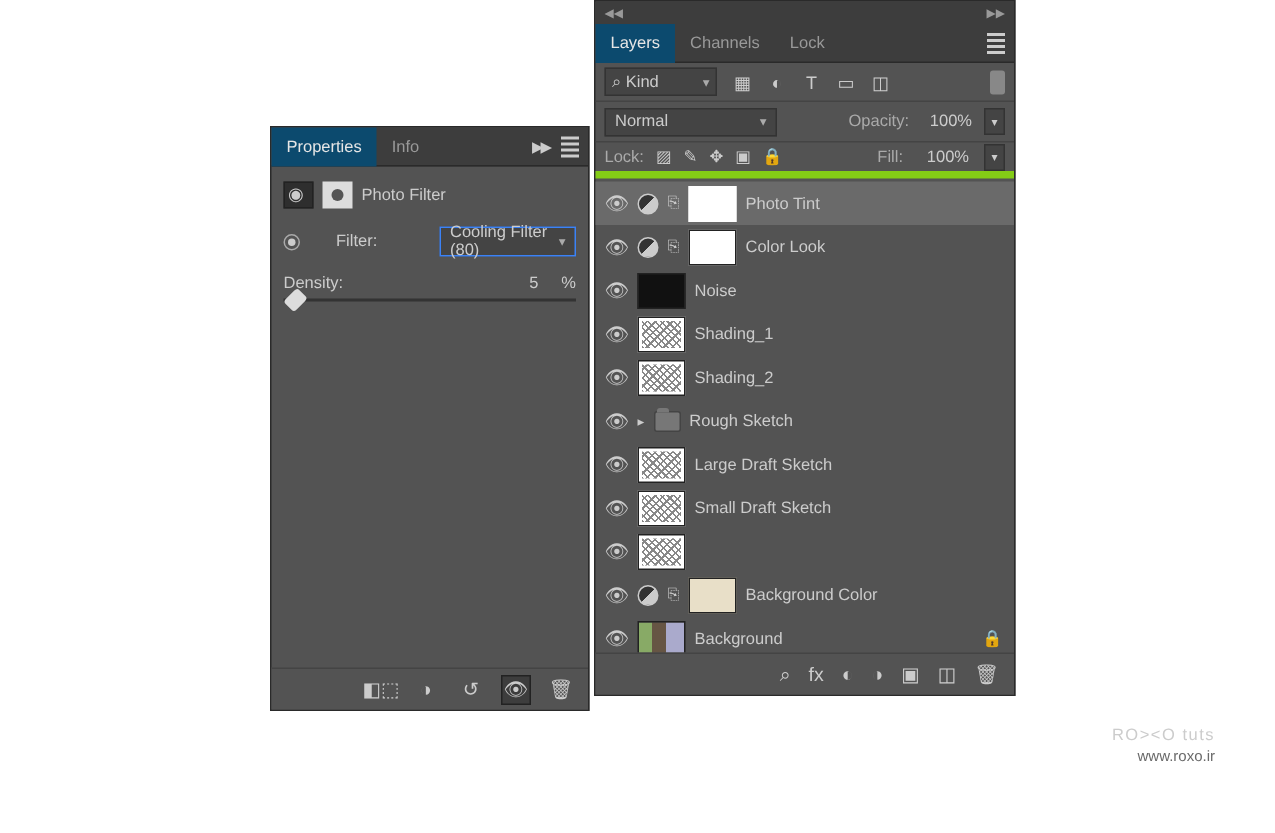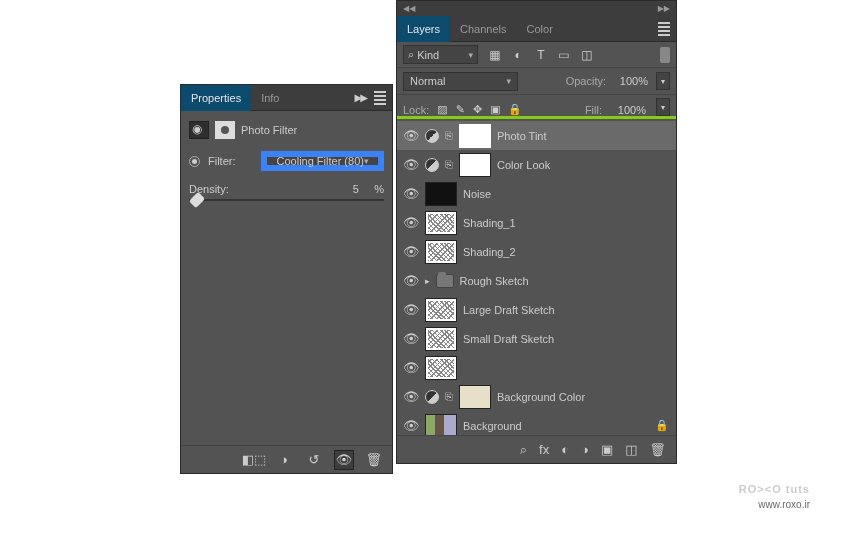--- a/index.html
+++ b/index.html
@@ -14,25 +14,25 @@
 .double-chevron{font-size:10px;letter-spacing:-2px;color:#ccc}
 .menu-lines{display:inline-flex;flex-direction:column;gap:2px}
 .menu-lines span{display:block;width:12px;height:2px;background:#ccc}
 .props-body{padding:8px}
 .props-header{display:flex;align-items:center;gap:6px;height:22px;margin-bottom:10px}
 .icon-box{width:20px;height:18px;background:#2e2e2e;border:1px solid #222;display:flex;align-items:center;justify-content:center}
 .photo-filter-icon{position:relative;width:14px;height:12px}
 .photo-filter-icon:before{content:"◉";color:#ccc;font-size:12px;position:absolute;left:0;top:-2px}
 .mask-icon{width:20px;height:18px;background:#ddd;display:flex;align-items:center;justify-content:center}
 .mask-icon:after{content:"";width:8px;height:8px;border-radius:50%;background:#555}
-.row{display:flex;align-items:center;margin:6px 0;gap:8px}
+.row{display:flex;align-items:center;margin:6px 0;gap:24px}
 .radio{width:11px;height:11px;border:1px solid #aaa;border-radius:50%;flex:none}
 .radio.checked:after{content:"";display:block;width:5px;height:5px;background:#ccc;border-radius:50%;margin:2px}
 .lbl{flex:none;width:45px}
-.select{flex:1;background:#444;border:6px solid #3b82f6;height:20px;padding:0 6px;display:flex;align-items:center;justify-content:center}
+.select{flex:1;background:#444;border:1px solid #3b82f6;height:20px;padding:0 6px;display:flex;align-items:center;justify-content:center}
 .chev{font-size:9px;color:#aaa}
 .color-swatch{width:30px;height:24px;background:#1e78f0;border:1px solid #222}
 .density-row{display:flex;justify-content:space-between;margin-top:12px}
 .slider-track{position:relative;height:2px;background:#333;margin:4px 0 10px}
 .slider-thumb{position:absolute;left:3px;top:-4px;width:10px;height:10px;background:#ddd;border-radius:2px;transform:rotate(45deg) scaleY(1.3)}
 .cb{width:12px;height:12px;background:#4a8fd8;border:1px solid #222;display:flex;align-items:center;justify-content:center;flex:none}
 .cb:after{content:"✓";color:#fff;font-size:10px}
 .props-footer{position:absolute;bottom:0;left:0;right:0;height:28px;border-top:1px solid #444;display:flex;justify-content:flex-end;align-items:center;gap:10px;padding:0 8px;background:#535353}
 .ftr-icon{width:20px;height:20px;display:flex;align-items:center;justify-content:center;color:#ccc;font-size:13px}
 .ftr-icon.sel{background:#3d3d3d;border:1px solid #222}
@@ -45,21 +45,21 @@
 .mini-group-sep{border-bottom:1px solid #444}
 .filter-row{display:flex;align-items:center;height:26px;padding:4px 6px;gap:6px;border-bottom:1px solid #444}
 .kind-sel{width:75px;height:19px;background:#444;border:1px solid #333;display:flex;align-items:center;padding:0 4px;gap:3px}
 .type-icons{display:flex;gap:9px;margin-left:4px;align-items:center}
 .ti{width:14px;height:14px;display:flex;align-items:center;justify-content:center;color:#ccc;font-size:12px}
 .blend-row{display:flex;align-items:center;height:27px;padding:4px 6px;gap:6px;border-bottom:1px solid #444}
 .blend-sel{width:115px;height:19px;background:#444;border:1px solid #333;display:flex;align-items:center;justify-content:space-between;padding:0 6px}
 .opacity-lbl{color:#aaa;margin-left:auto}
 .opacity-val{width:38px;text-align:right;padding-right:2px}
 .opacity-chev{width:14px;height:18px;background:#444;border:1px solid #333;display:flex;align-items:center;justify-content:center;font-size:8px}
-.lock-row{display:flex;align-items:flex-end;height:24px;padding:0 6px;gap:8px;border-bottom:3px solid #84cc16}
+.lock-row{display:flex;align-items:center;height:24px;padding:0 6px;gap:8px;border-bottom:5px solid #84cc16}
 .lock-lbl{color:#aaa}
 .lock-icons{display:flex;gap:8px;align-items:center}
 .li{font-size:11px;color:#ccc}
 .fill-lbl{margin-left:auto;color:#aaa}
 .layer-list{padding-top:2px}
 .layer{display:flex;align-items:center;height:29px;gap:6px;padding:0 6px}
 .layer.sel{background:#6a6a6a}
 .eye{width:16px;text-align:center;font-size:13px;color:#ccc}
 .adj-circle{width:14px;height:14px;border:1px solid #ccc;border-radius:50%;background:linear-gradient(135deg,#333 50%,#ccc 50%);flex:none}
 .link-ic{font-size:10px;color:#ccc}
@@ -74,21 +74,21 @@
 .layer-name.ital{}
 .folder{width:18px;height:14px;background:#777;border:1px solid #444;flex:none;border-radius:2px;position:relative}
 .folder:before{content:"";position:absolute;top:-3px;left:1px;width:8px;height:3px;background:#777;border-radius:2px 2px 0 0}
 .disclose{font-size:9px;color:#ccc}
 .lock-ic{font-size:11px;color:#ccc;width:16px;text-align:center}
 .layers-footer{position:absolute;bottom:0;left:0;right:0;height:28px;border-top:1px solid #444;display:flex;justify-content:flex-end;align-items:center;gap:12px;padding:0 10px;background:#535353}
 .lf-icon{font-size:13px;color:#ccc}
 
 .watermark{position:absolute;right:40px;bottom:45px;text-align:right}
 .watermark .logo{font-size:22px;font-weight:700;color:#535353;letter-spacing:1px}
-.watermark .logo span{font-weight:700}
+.watermark .logo span{font-weight:400}
 .watermark .url{font-size:10px;color:#6a6a6a}
 </style>
 </head>
 <body>
 
 <div class="mini-tools" style="left:396px;">
   <div class="collapse">
       <span class="tri">◀◀</span>
     </div>
   <div class="mini-tool mini-group-sep">⧉</div>
@@ -146,21 +146,21 @@
 </div>
 
 <div class="panel layers-panel">
   <div class="layers-top">
     <span class="tri">◀◀</span>
     <span class="tri">▶▶</span>
   </div>
   <div class="tabbar">
     <div class="tab active">Layers</div>
     <div class="tab">Channels</div>
-    <div class="tab">Color</div>
+    <div class="tab">Lock</div>
     <div class="tab-end">
         <span class="menu-lines">
           <span></span>
           <span></span>
           <span></span>
           <span></span>
         </span>
       </div>
   </div>
   <div class="filter-row">

